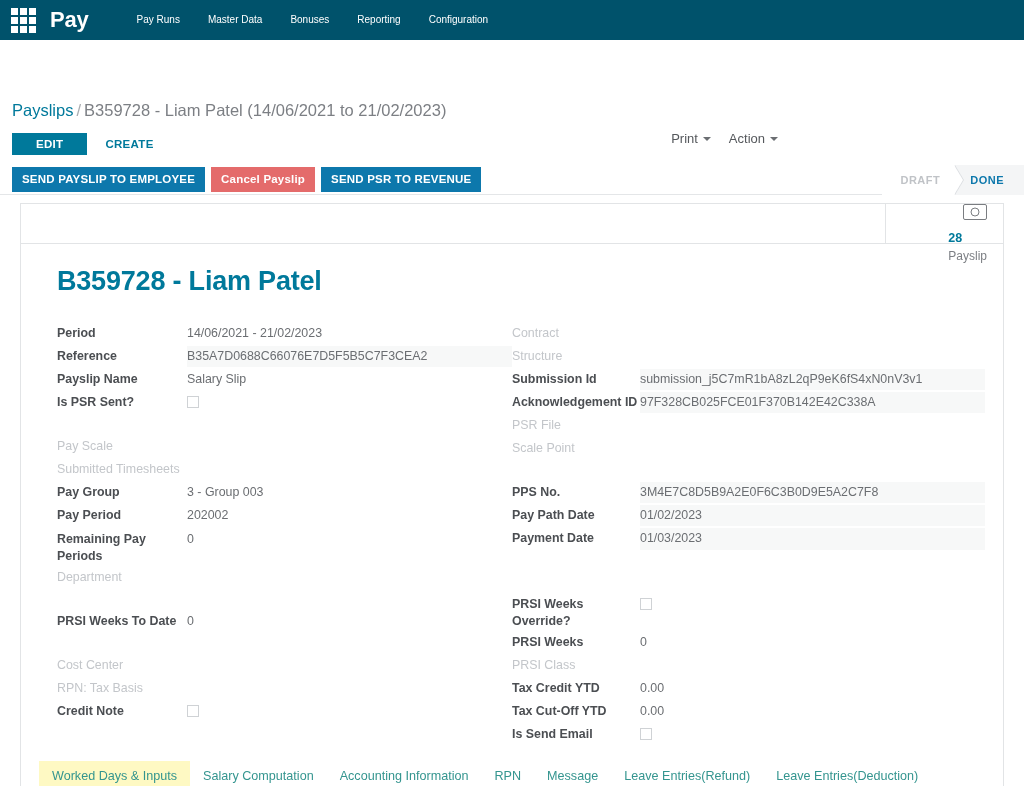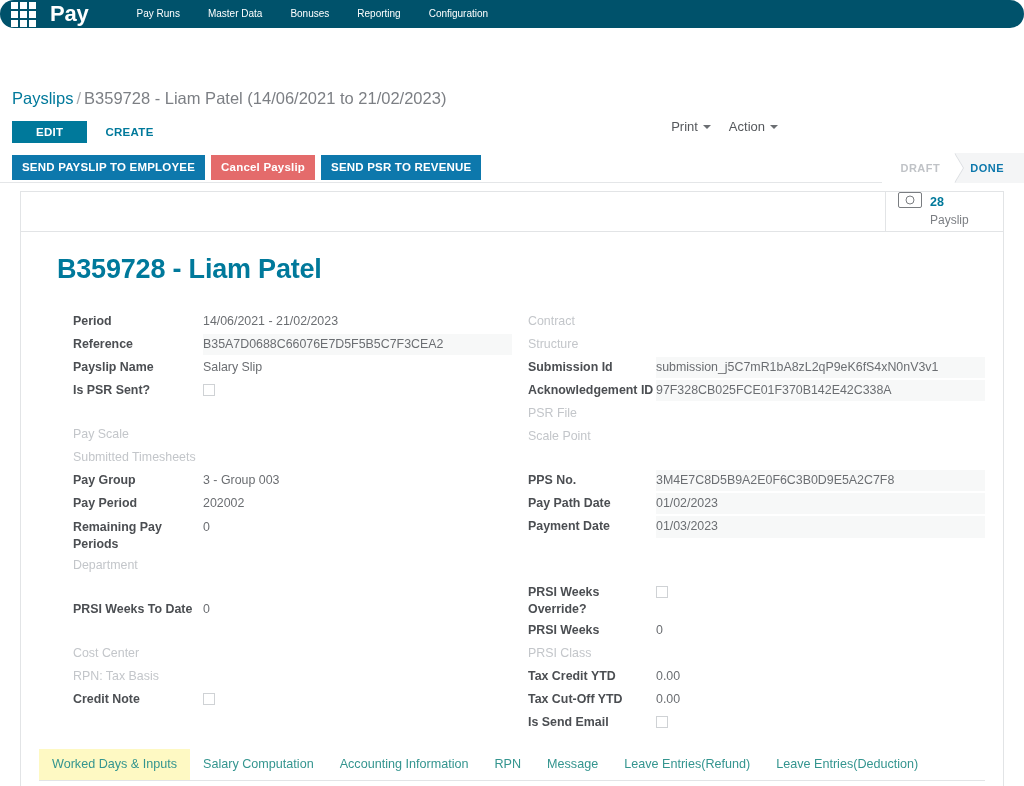--- a/index.html
+++ b/index.html
@@ -8,27 +8,26 @@
     margin: 0; padding: 0;
     width: 1024px; height: 786px;
     overflow: hidden;
     background: #ffffff;
     font-family: "Liberation Sans", sans-serif;
     -webkit-font-smoothing: antialiased;
   }
 
   
   .navbar {
-    height: 28px;
+    height: 40px;
     background: #00526b;
     display: flex;
     align-items: center;
     padding: 0 0 0 8px;
     color: #ffffff;
-    border-radius: 17px;
   }
   .apps-grid {
     width: 30px; height: 30px;
     display: grid;
     grid-template-columns: repeat(3, 7px);
     grid-template-rows: repeat(3, 7px);
     gap: 2px;
     align-content: center;
     justify-content: center;
     cursor: pointer;
@@ -207,26 +206,27 @@
 
   
   .stat-buttons {
     display: flex;
     justify-content: flex-end;
     border-bottom: 1px solid #e2e4e6;
     height: 40px;
   }
   .stat-btn {
     display: flex;
-    align-items: flex-start;
+    align-items: flex-end;
     gap: 8px;
     border-left: 1px solid #e2e4e6;
     padding: 0 16px 0 12px;
     cursor: pointer;
     min-width: 118px;
+    flex-direction: column;
   }
   .money-icon {
     width: 24px; height: 16px;
     border: 1.6px solid #7a7d81;
     border-radius: 2px;
     position: relative;
     flex: none;
   }
   .money-icon::after {
     content: "";
@@ -255,21 +255,20 @@
     gap: 0;
   }
   .col { width: 50%; padding-left: 18px; }
   .col.right { padding-left: 0; }
 
   .frow {
     display: flex;
     align-items: flex-start;
     min-height: 21px;
     margin-bottom: 2px;
-    margin-left: 16px;
   }
   .flabel {
     width: 130px;
     flex: none;
     font-size: 12.4px;
     font-weight: 700;
     color: #4b4e52;
     padding-top: 2px;
     line-height: 1.38;
   }

